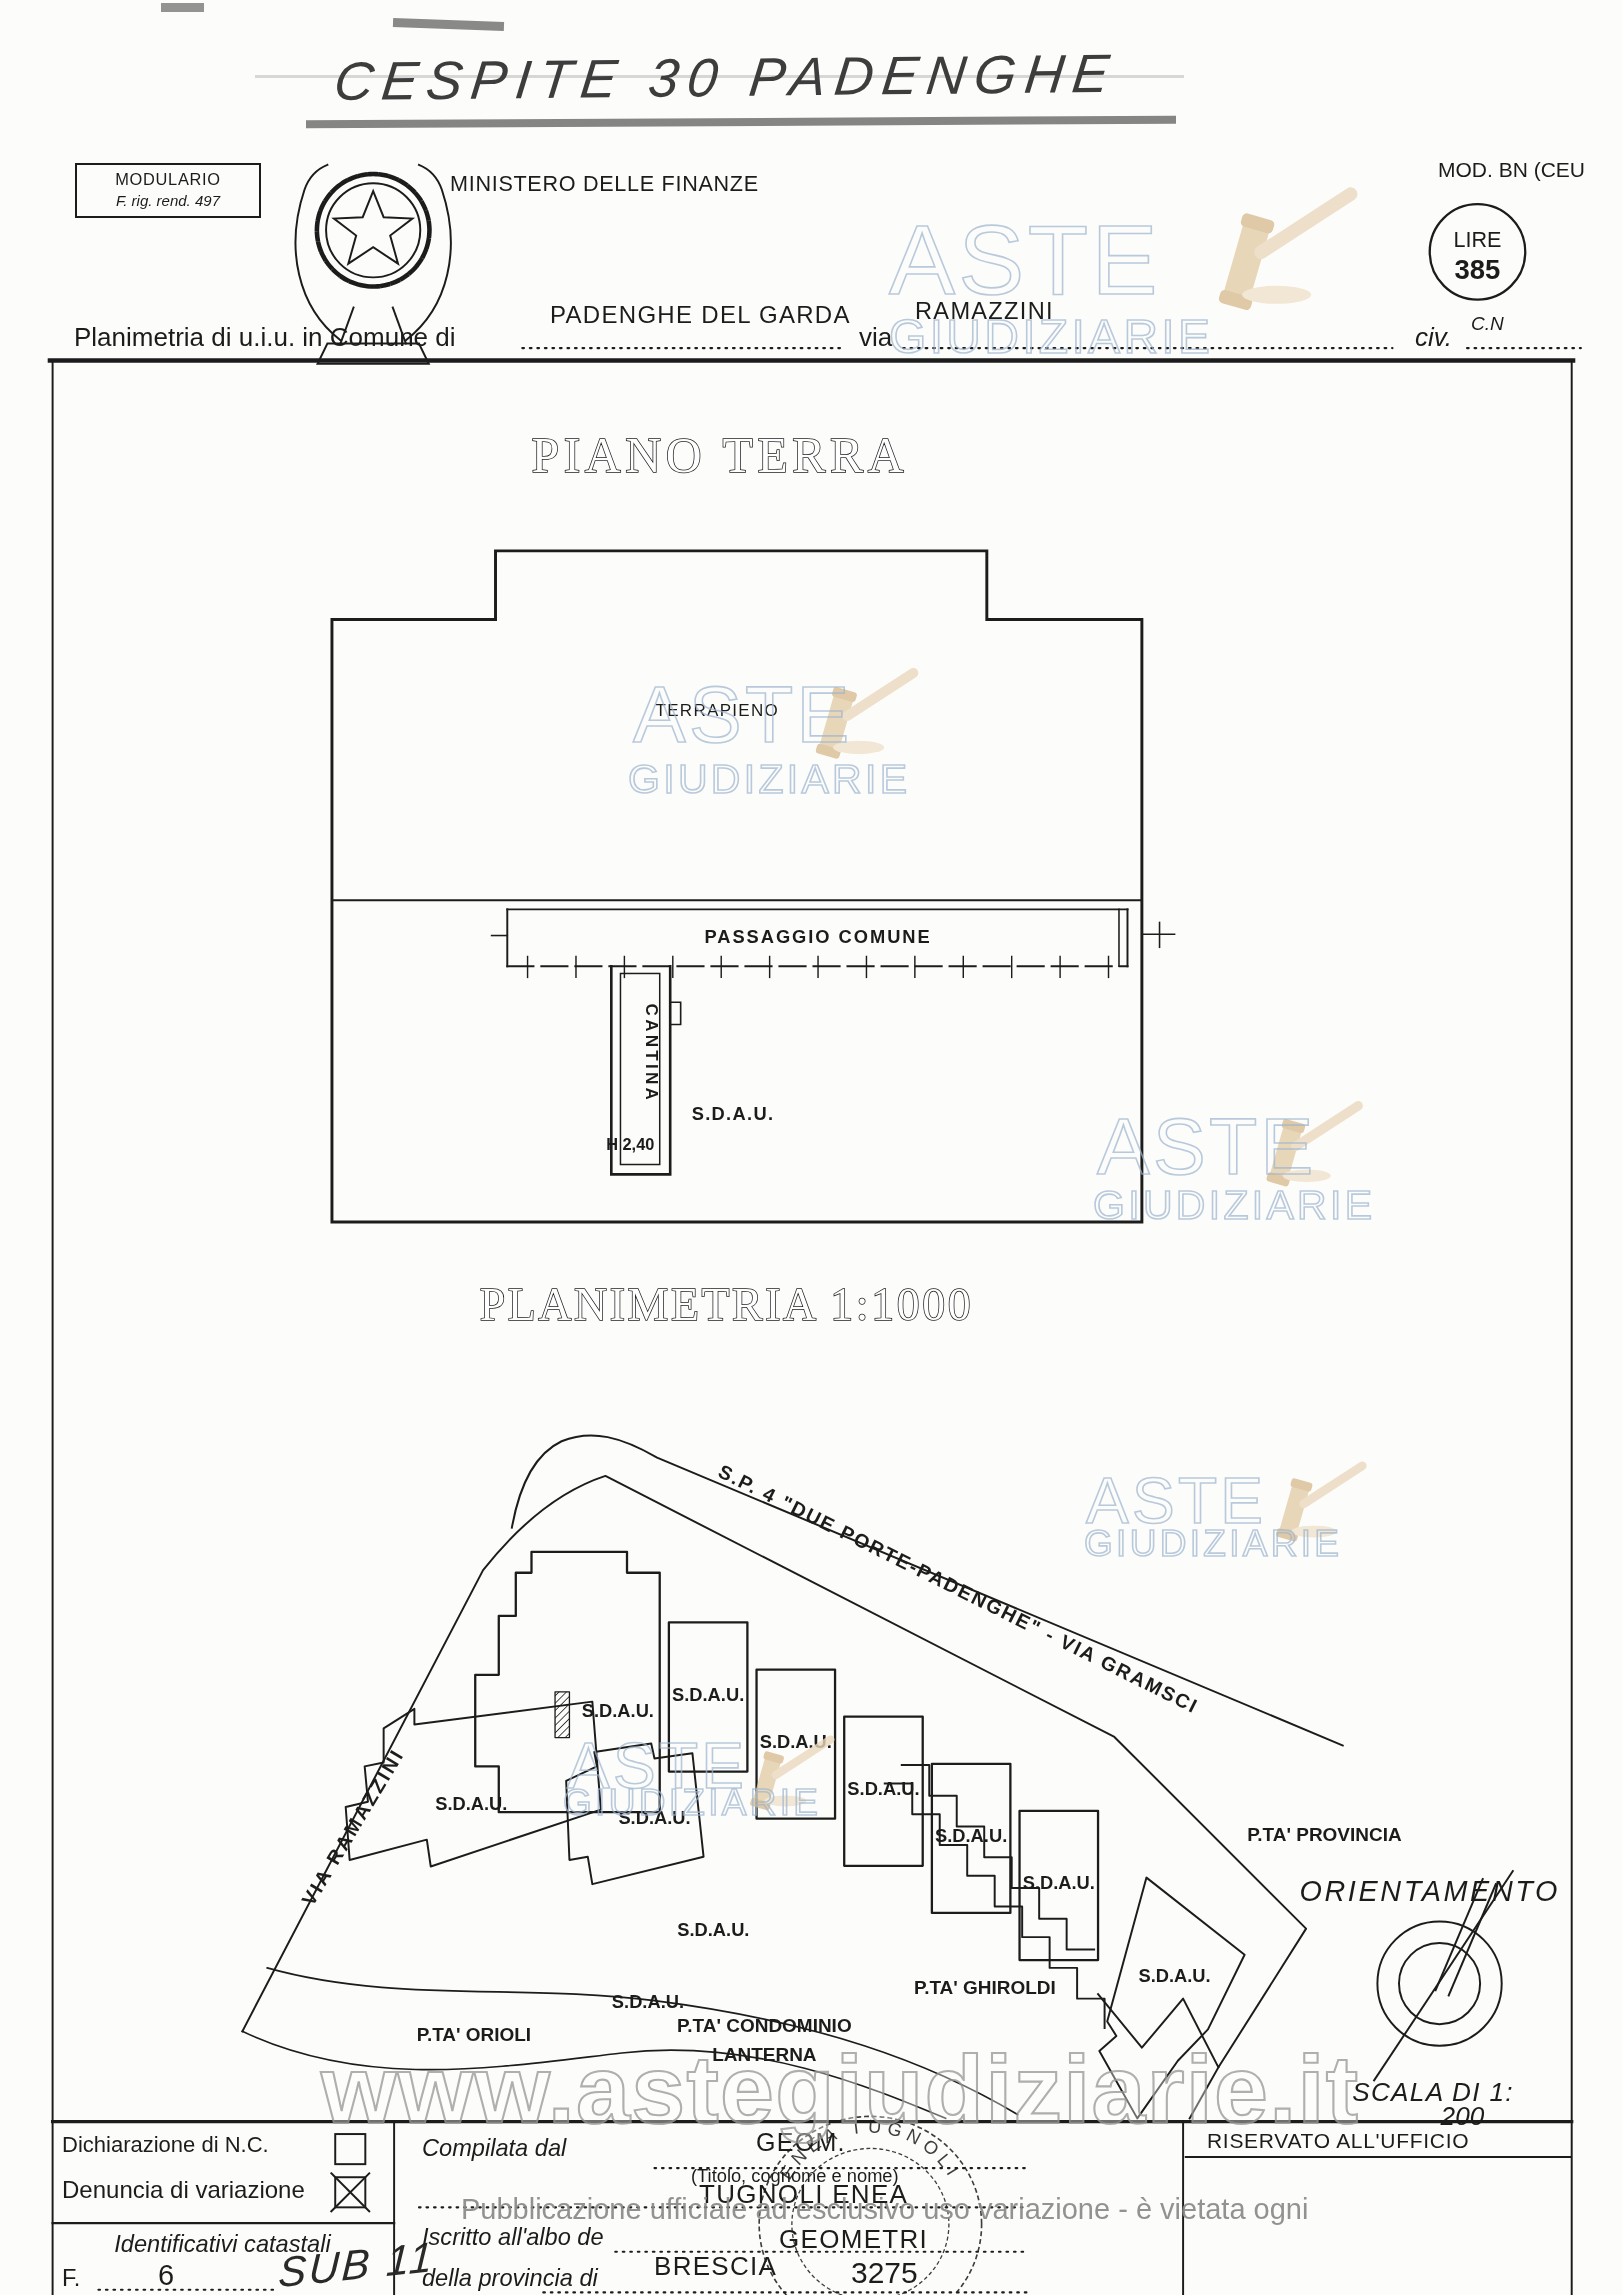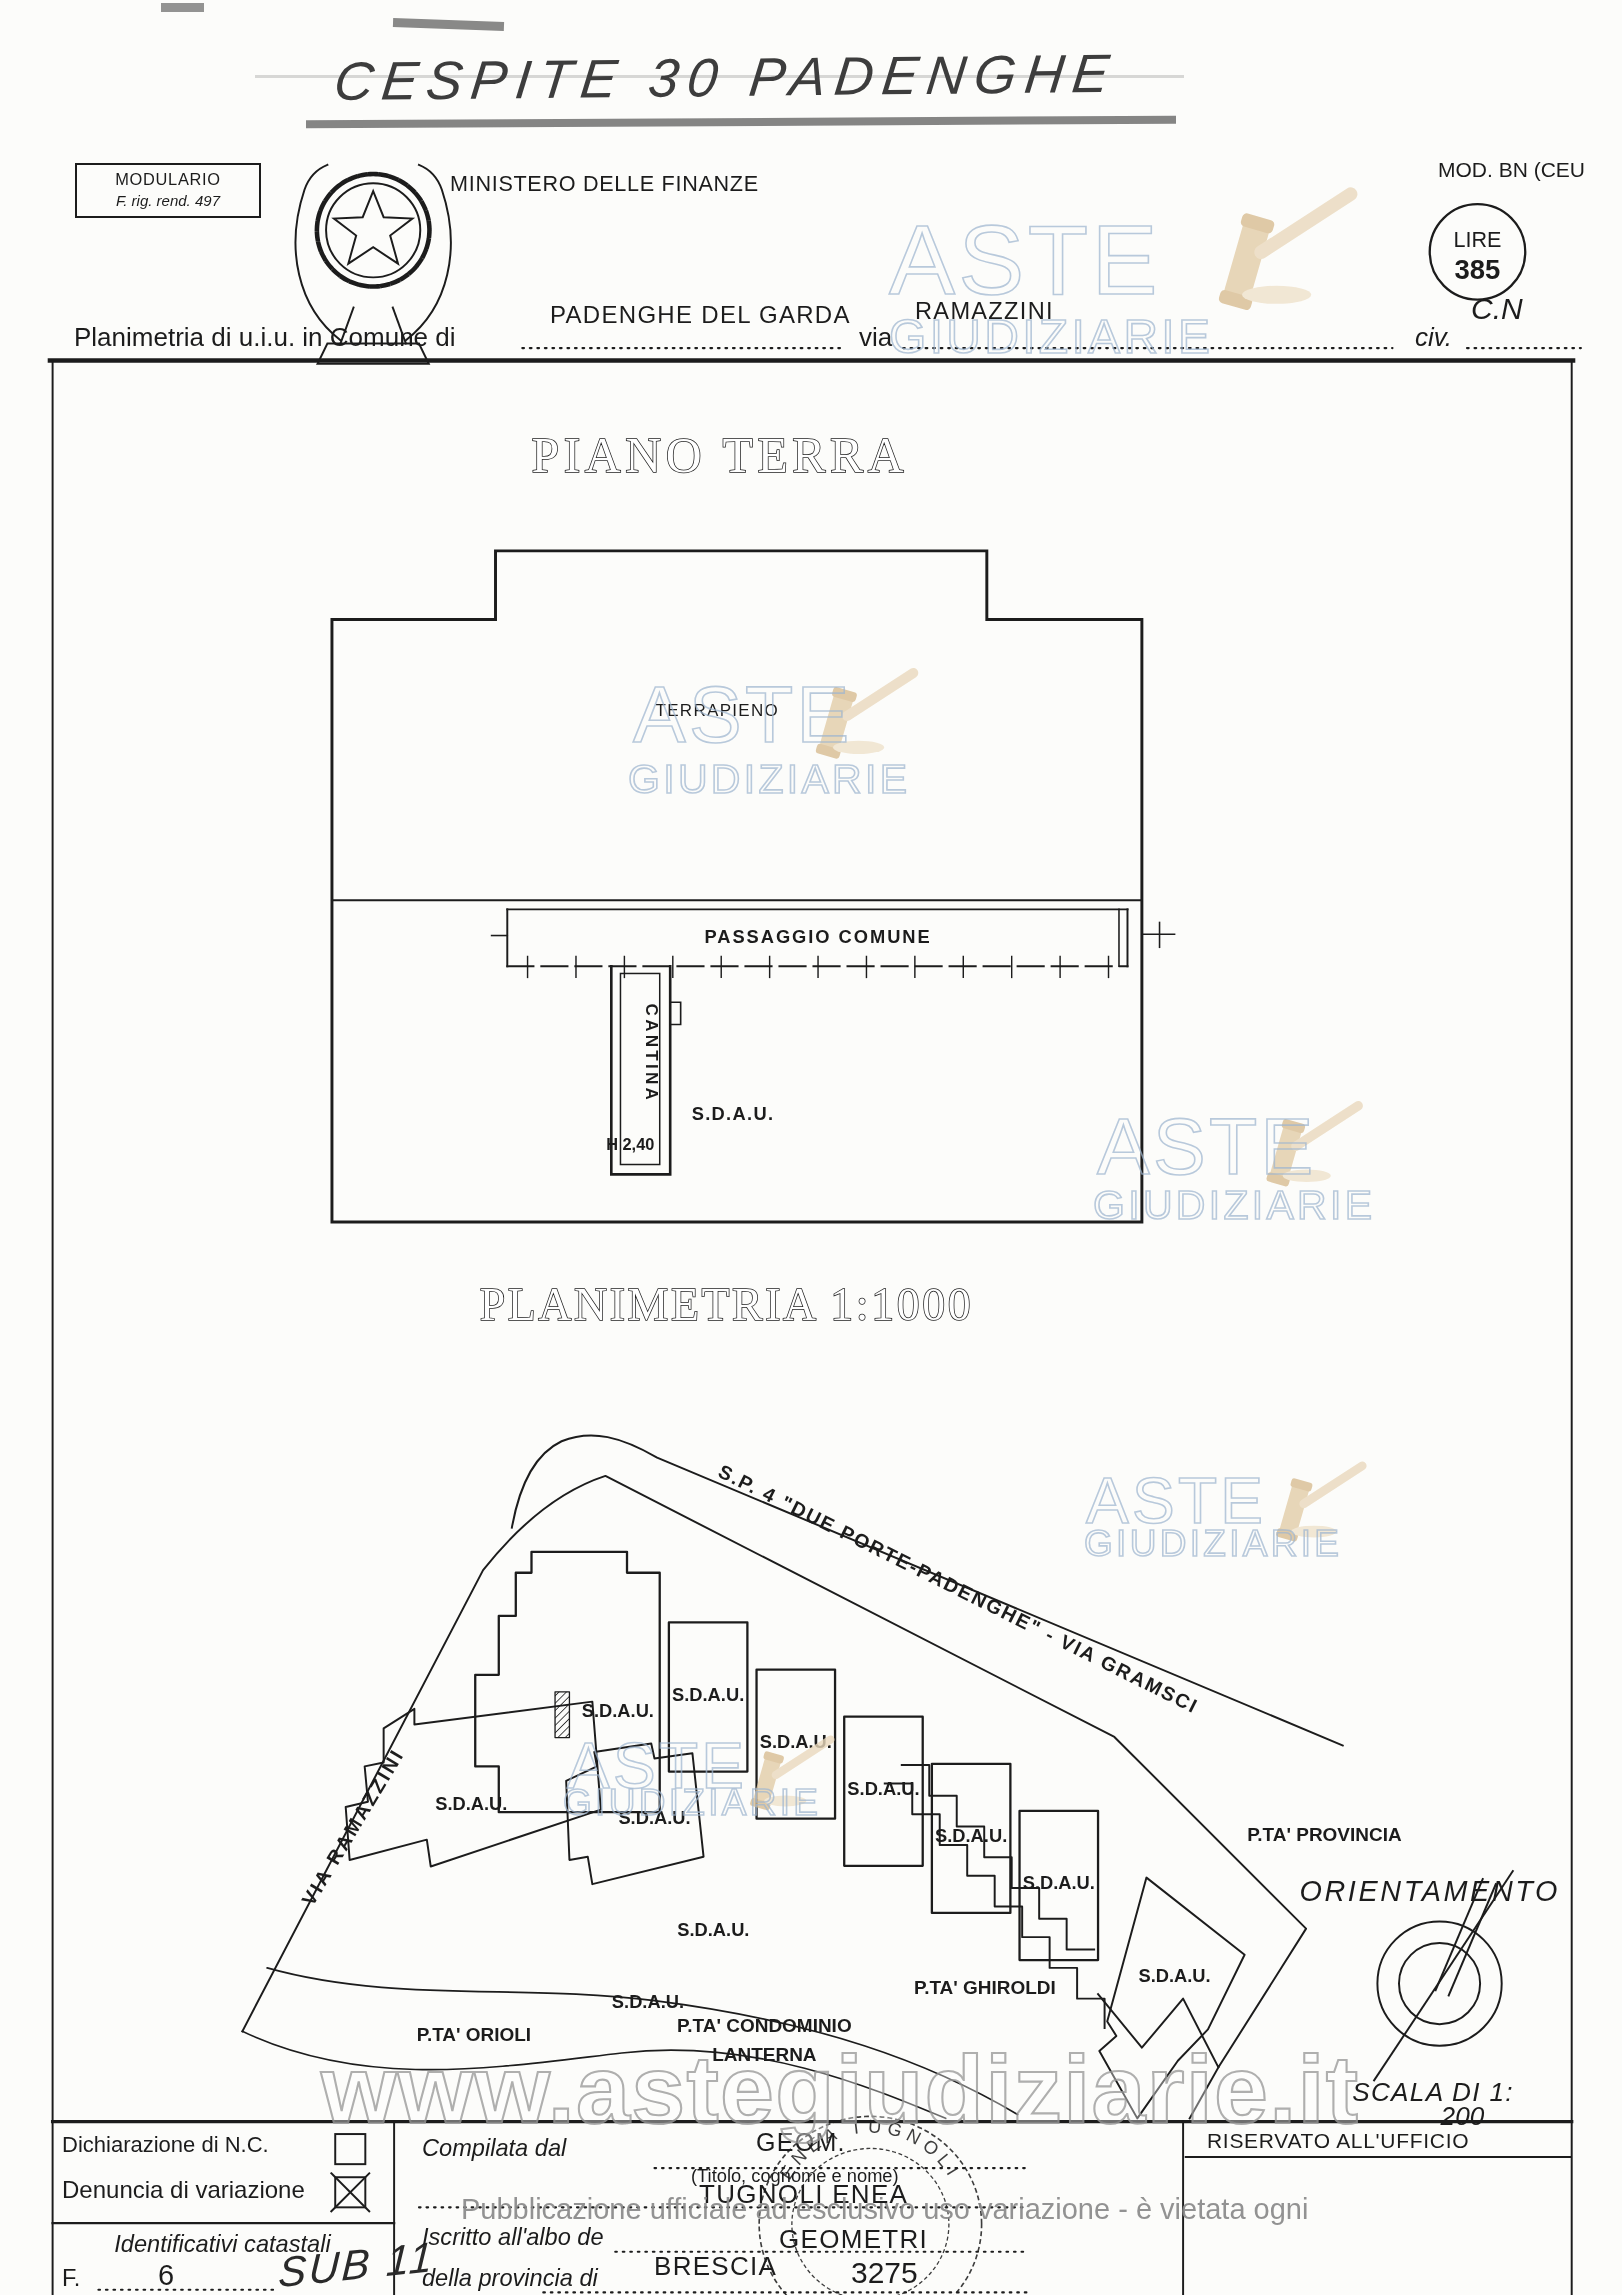--- a/index.html
+++ b/index.html
@@ -211,21 +211,21 @@
     <div class="ital" style="font-size:15px;margin-top:2.6px;">F. rig. rend. 497</div>
   </div>
   <div class="abs" style="left:450px;top:171px;font-size:21.6px;letter-spacing:0.7px;z-index:2;">MINISTERO DELLE FINANZE</div>
   <div class="abs" style="left:1438px;top:158px;font-size:21px;z-index:2;">MOD. BN (CEU</div>
 
   <div class="abs" style="left:74px;top:322px;font-size:26px;z-index:2;">Planimetria di u.i.u. in Comune di</div>
   <div class="abs dottxt" style="left:530px;top:301px;font-size:24px;z-index:2;margin-left:20px;">PADENGHE DEL GARDA</div>
   <div class="abs" style="left:859px;top:322px;font-size:26px;z-index:2;">via</div>
   <div class="abs dottxt" style="left:915px;top:298px;font-size:23.6px;z-index:2;">RAMAZZINI</div>
   <div class="abs" style="left:1415px;top:322px;font-size:26px;z-index:2;font-style:italic;">civ.</div>
-  <div class="abs ital" style="left:1471px;top:292px;font-size:30px;z-index:2;">C.N</div>
+  <div class="abs ital" style="left:1471px;top:313px;font-size:19px;z-index:2;">C.N</div>
 
   <div class="abs" style="left:62px;top:2132px;font-size:22px;z-index:2;">Dichiarazione di N.C.</div>
   <div class="abs" style="left:62px;top:2176px;font-size:24px;z-index:2;">Denuncia di  variazione</div>
   <div class="abs ital" style="left:85px;top:2231px;width:275px;text-align:center;font-size:23.6px;z-index:2;">Identificativi catastali</div>
   <div class="abs" style="left:62px;top:2265px;font-size:23.6px;z-index:2;">F.</div>
   <div class="abs" style="left:158px;top:2259px;font-size:29px;z-index:2;">6</div>
   <div class="abs hand2" style="left:278px;top:2241px;font-size:42px;z-index:2;">SUB 11</div>
 
   <div class="abs ital" style="left:422px;top:2135px;font-size:23.6px;z-index:2;">Compilata dal</div>
   <div class="abs" style="left:756px;top:2128px;font-size:25px;letter-spacing:1.3px;z-index:2;">GEOM.</div>

